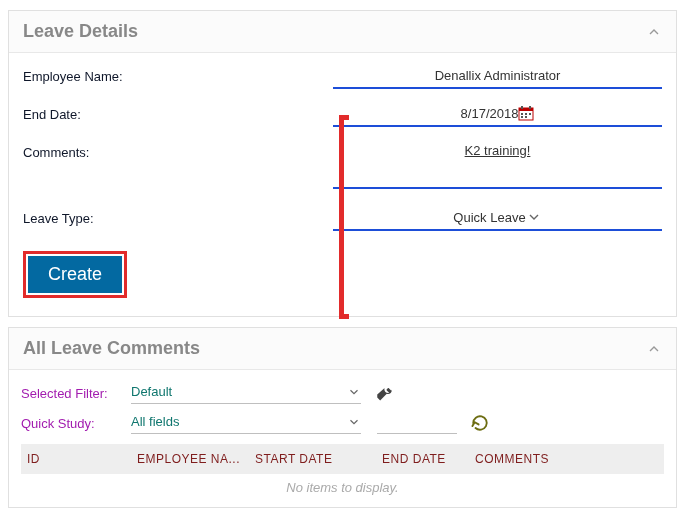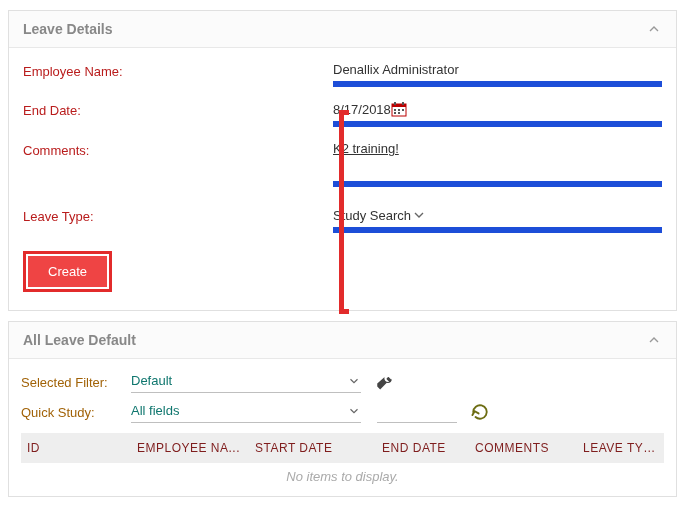--- a/index.html
+++ b/index.html
@@ -19,54 +19,54 @@
     display: flex;
     justify-content: space-between;
     align-items: center;
     padding: 10px 14px;
     border-bottom: 1px solid #e8e8e8;
     background: #fbfbfb;
   }
   .panel-title {
     font-weight: bold;
     color: #888;
-    font-size: 14px;
+    font-size: 18px;
   }
   .chev-up {
     width: 16px; height: 16px;
     color: #999;
   }
   .panel-body {
     padding: 14px 14px 18px 14px;
     position: relative;
   }
   .form-row {
     display: flex;
     align-items: flex-start;
     margin-bottom: 14px;
     min-height: 24px;
   }
   .form-row.tall { margin-bottom: 20px; }
   .form-label {
     width: 310px;
-    color: #b91c1c;
+    color: #0f172a;
     padding-top: 2px;
     position: relative;
     z-index: 2;
   }
   .form-value-wrap {
     flex: 1;
     position: relative;
   }
   .form-value {
-    border-bottom: 6px solid #1d4ed8;
+    border-bottom: 2px solid #1d4ed8;
     padding: 0 0 4px 0;
     color: #333;
     display: flex;
-    justify-content: flex-start;
+    justify-content: center;
     align-items: center;
     min-height: 22px;
   }
   .form-value.textarea-style {
     min-height: 46px;
     align-items: flex-start;
     text-decoration: underline;
   }
   .form-value.select-style {
     cursor: pointer;
@@ -85,34 +85,34 @@
     pointer-events: none;
   }
   
   .create-box {
     display: inline-block;
     border: 3px solid #e22b2b;
     padding: 2px;
     margin-top: 4px;
   }
   .create-btn {
-    background: #ef4444;
+    background: #0369a1;
     color: #fff;
     border: none;
     padding: 8px 20px;
-    font-size: 13px;
+    font-size: 18px;
     cursor: pointer;
   }
   
   .filter-row {
     display: flex;
     align-items: center;
     padding: 4px 0;
   }
-  .filter-label { width: 110px; color:#a16207; }
+  .filter-label { width: 110px; color:#a21caf; }
   .filter-select {
     width: 230px;
     border-bottom: 1px solid #bfbfbf;
     padding: 2px 0 4px 0;
     display: flex;
     justify-content: space-between;
     align-items: center;
     cursor: pointer;
     color:#0f766e;
   }
@@ -206,39 +206,39 @@
         <div class="form-value textarea-style">
           <span>K2 training!</span>
         </div>
       </div>
     </div>
 
     <div class="form-row">
       <div class="form-label">Leave Type:</div>
       <div class="form-value-wrap">
         <div class="form-value select-style">
-          <span>Study Search</span>
+          <span>Quick Leave</span>
           <span class="dd-icon">
             <svg viewBox="0 0 24 24" width="16" height="16" fill="none" stroke="#666" stroke-width="2">
                 <polyline points="6 9 12 15 18 9"></polyline>
               </svg>
           </span>
         </div>
       </div>
     </div>
 
     <div class="create-box">
       <button class="create-btn">Create</button>
     </div>
   </div>
 </div>
 
 <div class="panel">
   <div class="panel-header">
-    <span class="panel-title">All Leave Default</span>
+    <span class="panel-title">All Leave Comments</span>
     <span class="chev-up">
       <svg viewBox="0 0 24 24" width="16" height="16" fill="none" stroke="#999" stroke-width="2">
           <polyline points="6 15 12 9 18 15"></polyline>
         </svg>
     </span>
   </div>
   <div class="panel-body" style="padding:8px 12px 6px 12px">
 
     <div class="filter-row">
       <div class="filter-label">Selected Filter:</div>
@@ -279,19 +279,18 @@
         </span>
       </div>
     </div>
 
     <div class="grid-header">
       <div class="col-id">ID</div>
       <div class="col-emp">EMPLOYEE NA...</div>
       <div class="col-sd">START DATE</div>
       <div class="col-ed">END DATE</div>
       <div class="col-cm">COMMENTS</div>
-      <div class="col-lt">LEAVE TYPE</div>
     </div>
 
     <div class="grid-empty">No items to display.</div>
 
   </div>
 </div>
 
 </body></html>

